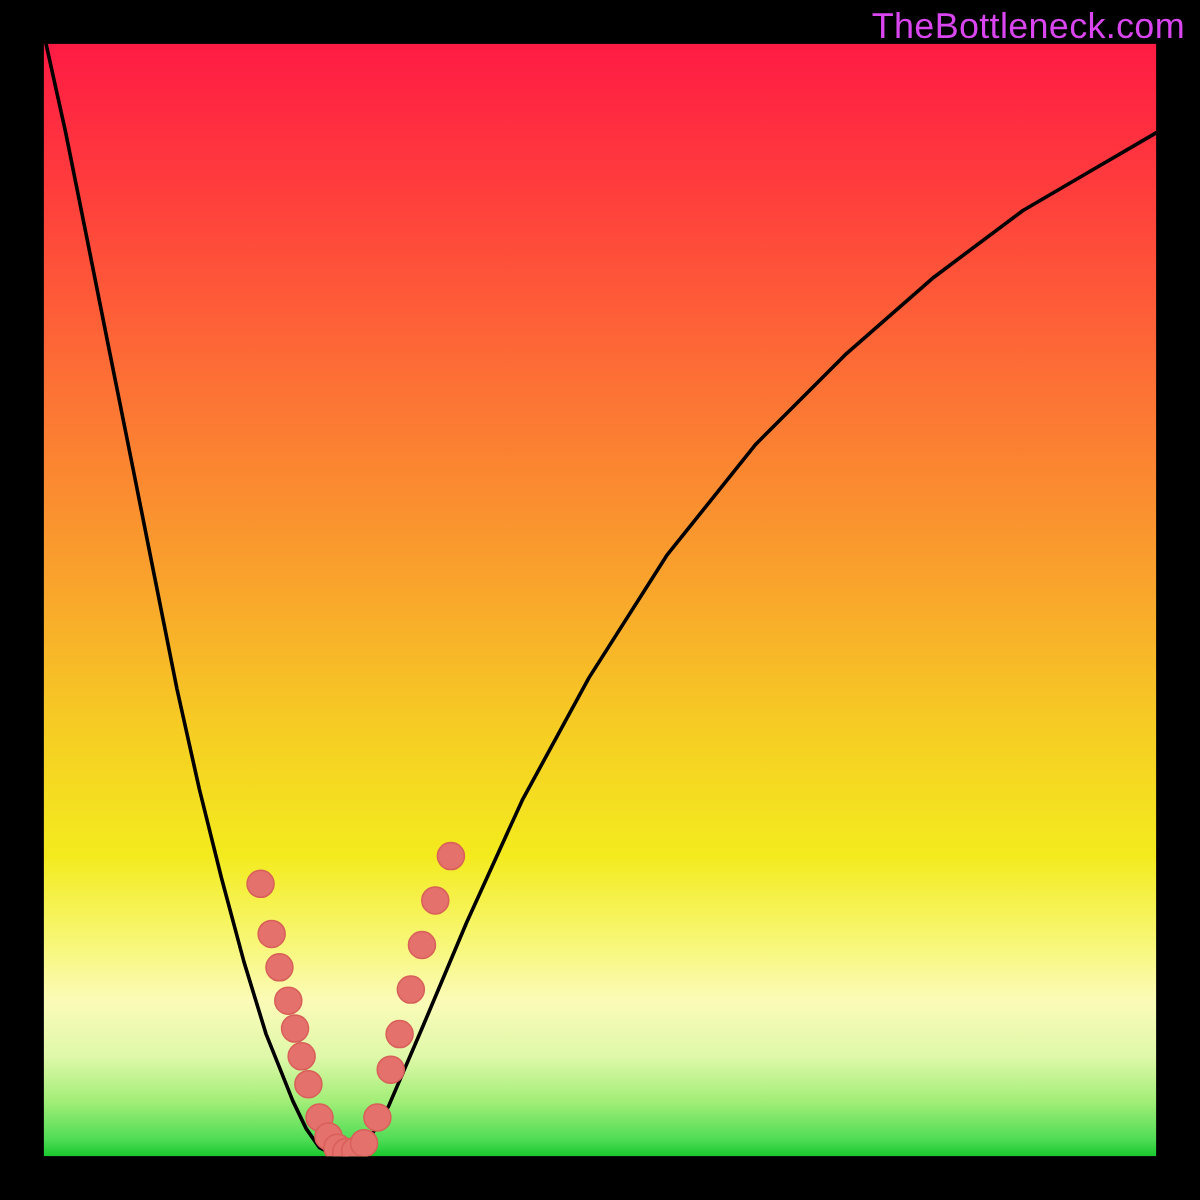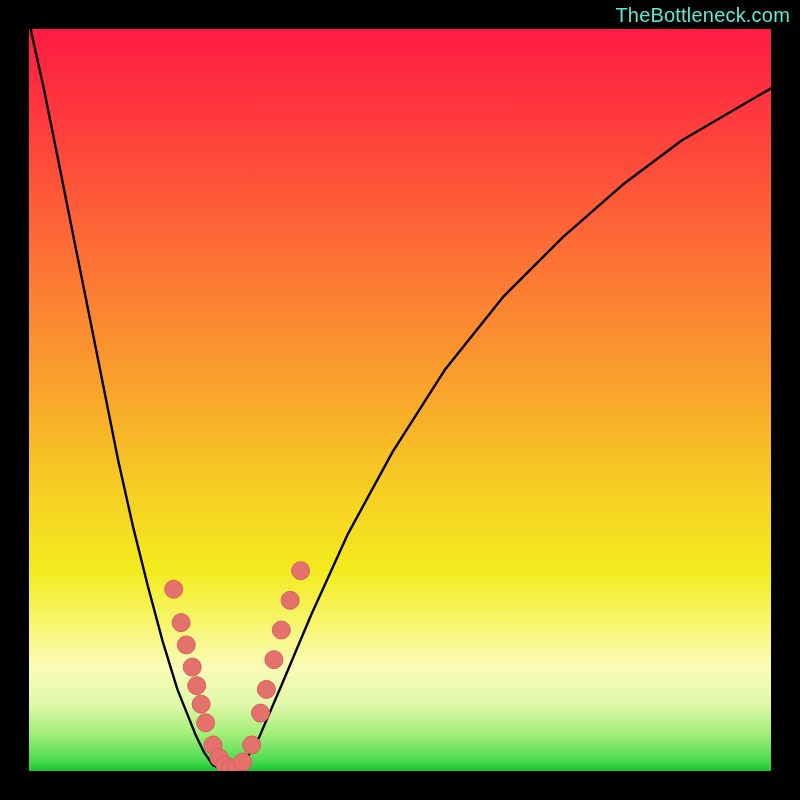--- a/index.html
+++ b/index.html
@@ -30,22 +30,22 @@
     inset: 0;
   }
   .curves {
     position: absolute;
     inset: 0;
   }
   .watermark {
     position: absolute;
     top: 4px;
     right: 10px;
-    color: #5eead4;
-    font-size: 20px;
+    color: #d946ef;
+    font-size: 24px;
     font-weight: 500;
     letter-spacing: 0.2px;
   }
 </style>
 </head>
 <body>
 
 <div class="outer">
 
   <div class="watermark">TheBottleneck.com</div>

